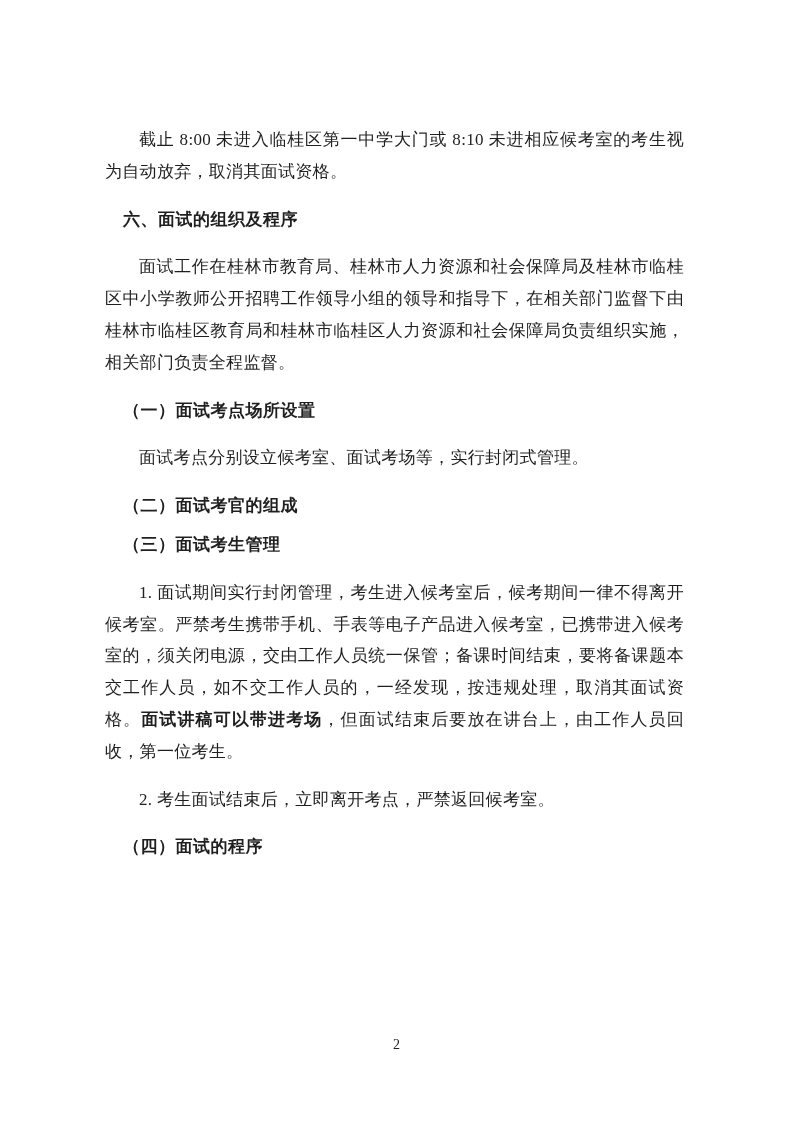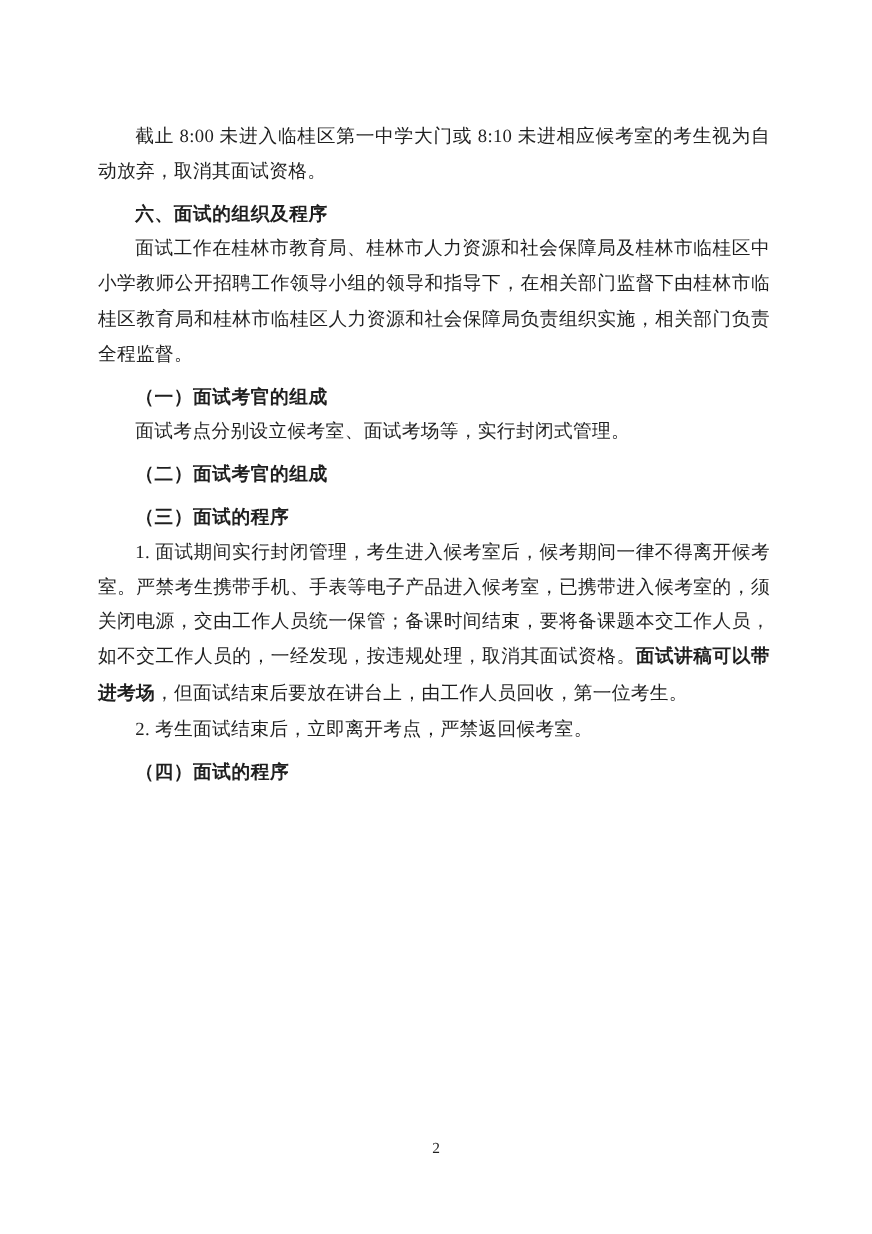--- a/index.html
+++ b/index.html
@@ -19,21 +19,21 @@
   .content {
     position: absolute;
     left: 89px;
     top: 108px;
     width: 611px;
     font-size: 17px;
     line-height: 31.8px;
     text-align: justify;
   }
   p.body {
-    margin: 0;
+    margin: 16px;
     padding: 0;
     text-indent: 2em;
     letter-spacing: 0.3px;
   }
   .heading {
     margin: 7px 0 0 0;
     padding: 0;
     text-indent: 2em;
     font-size: 17px;
     line-height: 31.8px;
@@ -62,28 +62,28 @@
 <div class="page">
   <div class="content">
 
     <p class="body">截止 8:00 未进入临桂区第一中学大门或 8:10 未进相应候考室的考生视为自动放弃，取消其面试资格。</p>
 
 
     <h2 class="heading">六、面试的组织及程序</h2>
 
     <p class="body">面试工作在桂林市教育局、桂林市人力资源和社会保障局及桂林市临桂区中小学教师公开招聘工作领导小组的领导和指导下，在相关部门监督下由桂林市临桂区教育局和桂林市临桂区人力资源和社会保障局负责组织实施，相关部门负责全程监督。</p>
 
-    <h3 class="heading">（一）面试考官的组成</h3>
+    <h3 class="heading">（一）面试考点场所设置</h3>
 
     <p class="body">面试考点分别设立候考室、面试考场等，实行封闭式管理。</p>
 
     <h3 class="heading">（二）面试考官的组成</h3>
 
 
-    <h3 class="heading">（三）面试的程序</h3>
+    <h3 class="heading">（三）面试考生管理</h3>
 
     <p class="body">
       <span>1. 面试期间实行封闭管理，考生进入候考室后，候考期间一律不得离开候考室。严禁考生携带手机、手表等电子产品进入候考室，已携带进入候考室的，须关闭电源，交由工作人员统一保管；备课时间结束，要将备课题本交工作人员，如不交工作人员的，一经发现，按违规处理，取消其面试资格。</span><span class="inline-bold">面试讲稿可以带进考场</span><span>，但面试结束后要放在讲台上，由工作人员回收，第一位考生。</span>
     </p>
 
     <p class="body">2. 考生面试结束后，立即离开考点，严禁返回候考室。</p>
 
     <h3 class="heading">（四）面试的程序</h3>
 
 

